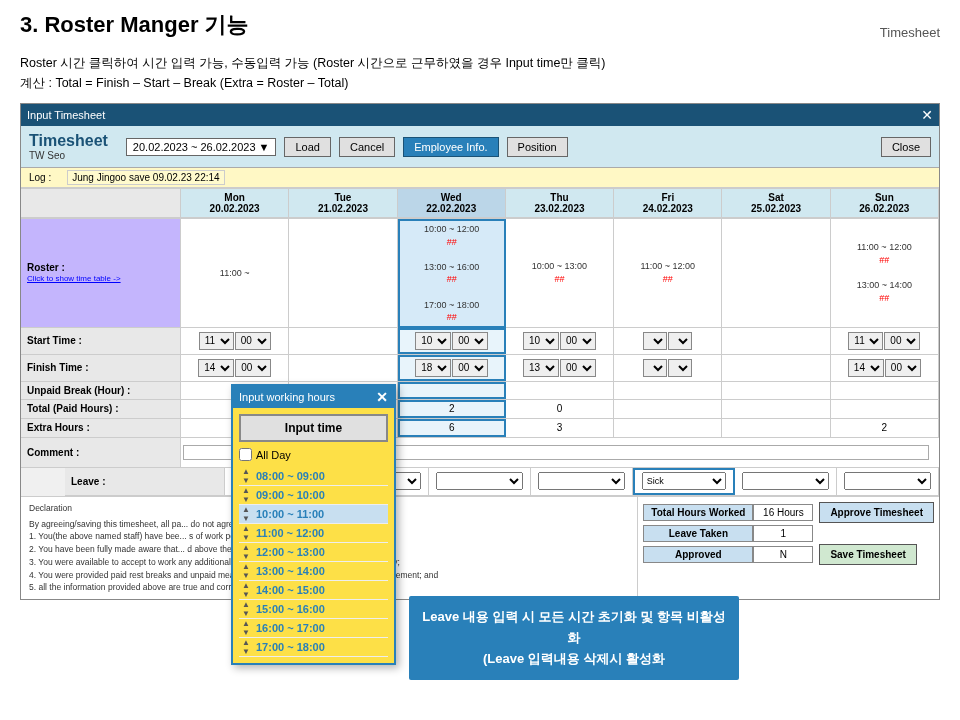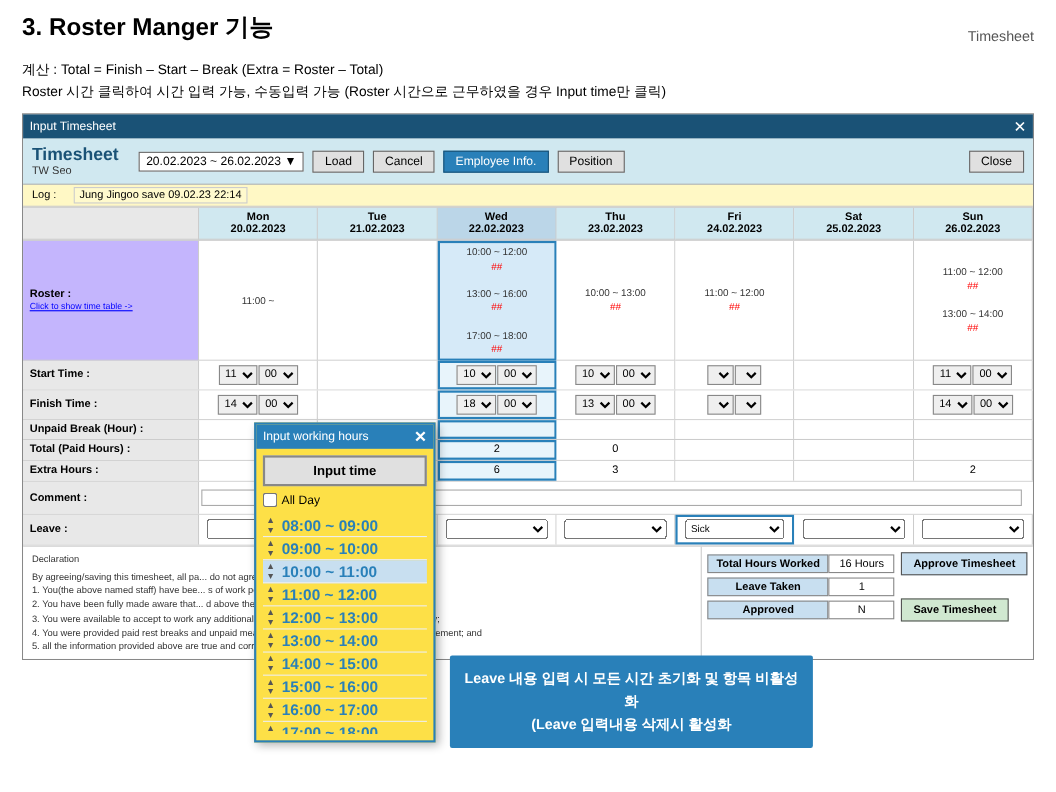--- a/index.html
+++ b/index.html
@@ -35,21 +35,21 @@
     .roster-link { color: blue; font-size: 8px; }
     .time-red { color: red; font-size: 9px; }
 
     .input-row { display: grid; grid-template-columns: 160px repeat(7, 1fr); border-bottom: 1px solid #ccc; }
     .input-label { background: #e8e8e8; padding: 3px 6px; font-size: 10px; font-weight: bold; border-right: 1px solid #ccc; display: flex; align-items: center; }
     .input-cell { border-right: 1px solid #ccc; padding: 2px 3px; display: flex; align-items: center; justify-content: center; gap: 1px; background: white; }
     .select-sm { font-size: 10px; padding: 1px; border: 1px solid #888; height: 18px; }
 
     .num-cell { text-align: center; font-size: 10px; display: flex; align-items: center; justify-content: center; background: white; border-right: 1px solid #ccc; min-height: 18px; }
 
-    .leave-row { display: grid; grid-template-columns: 160px repeat(7, 1fr); border-bottom: 1px solid #ccc; min-height: 28px; }
+    .leave-row { display: grid; grid-template-columns: 160px repeat(7, 1fr); border-bottom: 1px solid #ccc; min-height: 28px; margin-left: 44px; }
     .leave-label { background: #e8e8e8; padding: 3px 6px; font-size: 10px; font-weight: bold; border-right: 1px solid #ccc; display: flex; align-items: center; }
     .leave-cell { border-right: 1px solid #ccc; padding: 2px; display: flex; align-items: center; justify-content: center; background: white; }
     .leave-select { font-size: 9px; width: 90%; height: 18px; }
 
     .bottom-section { display: flex; gap: 0; background: white; border-top: 1px solid #ccc; }
     .decl-block { flex: 1; padding: 5px 8px; font-size: 8.5px; line-height: 1.5; color: #333; border-right: 1px solid #ccc; }
     .summary-block { display: flex; flex-direction: column; gap: 2px; padding: 5px; min-width: 300px; }
     .summary-row { display: flex; align-items: center; }
     .summary-label { background: #c8dff0; border: 1px solid #888; padding: 2px 6px; font-size: 10px; font-weight: bold; min-width: 110px; text-align: center; }
     .summary-value { background: white; border: 1px solid #888; padding: 2px 6px; font-size: 10px; min-width: 60px; text-align: center; }
@@ -59,21 +59,21 @@
 
     .overlay-popup { position: absolute; top: 258px; left: 210px; width: 165px; background: #fde047; border: 2px solid #2980b9; box-shadow: 3px 3px 8px rgba(0,0,0,0.3); z-index: 10; }
     .popup-title { background: #2980b9; color: white; padding: 3px 6px; font-size: 11px; display: flex; justify-content: space-between; align-items: center; }
     .popup-close { color: white; cursor: pointer; font-size: 14px; font-weight: bold; }
     .popup-body { padding: 6px; }
     .popup-btn { display: block; width: 100%; background: #e0e0e0; border: 2px solid #888; padding: 5px; font-size: 12px; font-weight: bold; cursor: pointer; margin-bottom: 6px; text-align: center; }
     .checkbox-row { display: flex; align-items: center; gap: 4px; font-size: 11px; margin-bottom: 6px; }
     .time-list { display: flex; flex-direction: column; gap: 0; max-height: 200px; overflow-y: auto; }
     .time-list-item { display: flex; align-items: center; border-bottom: 1px solid #eee; }
     .time-list-arrow { width: 14px; display: flex; flex-direction: column; align-items: center; justify-content: center; cursor: pointer; font-size: 8px; color: #555; padding: 0 1px; }
-    .time-list-label { flex: 1; font-size: 14px; padding: 2px 3px; color: #2980b9; font-weight: bold; }
+    .time-list-label { flex: 1; font-size: 11px; padding: 2px 3px; color: #2980b9; font-weight: bold; }
     .time-list-item.highlighted { background: #c8dff0; }
 
     .blue-notice { position: absolute; top: 470px; left: 388px; width: 330px; background: #2980b9; color: white; padding: 11px; font-size: 13px; text-align: center; line-height: 1.6; font-weight: bold; z-index: 5; border-radius: 2px; }
 
     .window-inner { position: relative; }
 
     .comment-row { display: grid; grid-template-columns: 160px 1fr; border-bottom: 1px solid #ccc; min-height: 30px; }
     .comment-label { background: #e8e8e8; padding: 3px 6px; font-size: 10px; font-weight: bold; border-right: 1px solid #ccc; display: flex; align-items: center; }
     .comment-cell { padding: 2px; background: white; display: flex; align-items: center; }
     .comment-input { width: 99%; font-size: 10px; border: 1px solid #aaa; padding: 1px 3px; }
@@ -82,22 +82,22 @@
     .col-wed-border { border: 2px solid #2980b9 !important; }
   </style>
 </head>
 <body>
 
 <div class="page-header">
   <div class="page-title">3. Roster Manger 기능</div>
   <div class="page-subtitle">Timesheet</div>
 </div>
 <div class="description">
+  <div>Roster 시간 클릭하여 시간 입력 가능, 수동입력 가능 (Roster 시간으로 근무하였을 경우 Input time만 클릭)</div>
   <div>계산 : Total = Finish – Start – Break (Extra = Roster – Total)</div>
-  <div>Roster 시간 클릭하여 시간 입력 가능, 수동입력 가능 (Roster 시간으로 근무하였을 경우 Input time만 클릭)</div>
 </div>
 
 <div class="window">
   <div class="window-titlebar">
     <span>Input Timesheet</span>
     <span class="window-close">✕</span>
   </div>
 
   <div class="window-inner">
 

